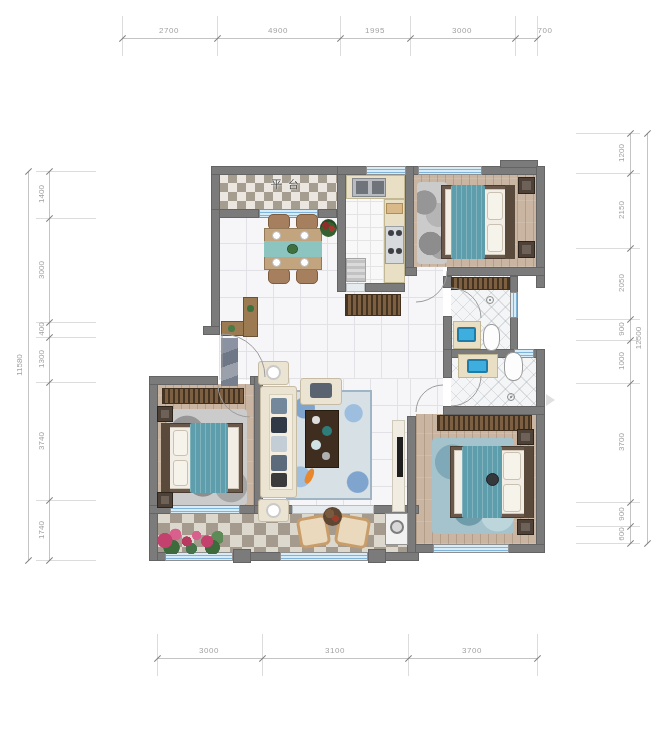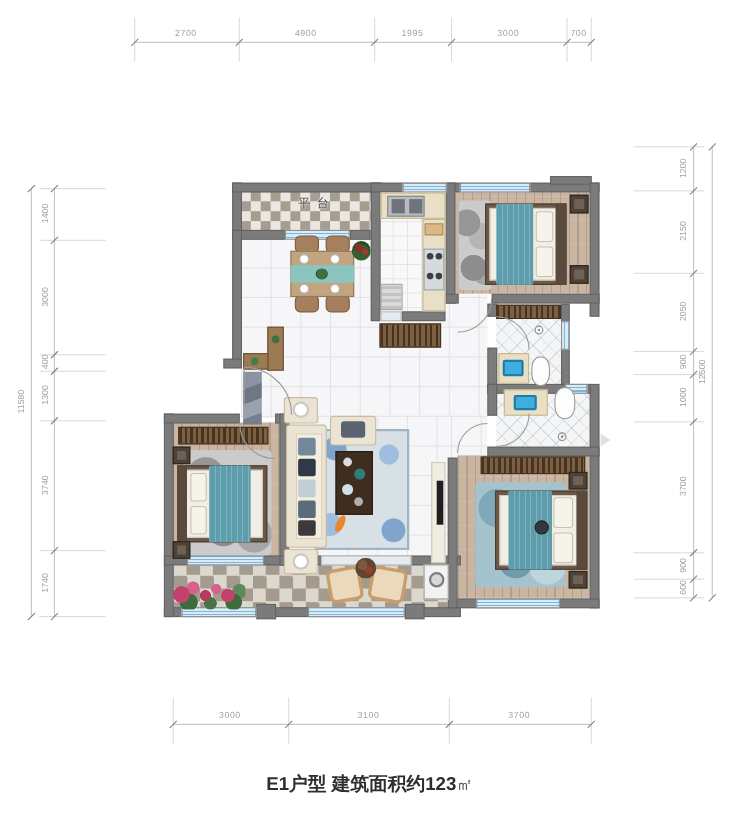--- a/index.html
+++ b/index.html
@@ -83,21 +83,21 @@
   <div class="t" style="left:118px;top:38px"></div>
   <div class="t" style="left:213px;top:38px"></div>
   <div class="t" style="left:336px;top:38px"></div>
   <div class="t" style="left:406px;top:38px"></div>
   <div class="t" style="left:511px;top:38px"></div>
   <div class="t" style="left:533px;top:38px"></div>
   <span class="lab" style="left:139px;top:26px">2700</span>
   <span class="lab" style="left:248px;top:26px">4900</span>
   <span class="lab" style="left:345px;top:26px">1995</span>
   <span class="lab" style="left:432px;top:26px">3000</span>
-  <span class="lab" style="left:496px;top:26px">700</span>
+  <span class="lab" style="left:515px;top:26px">700</span>
 
   <div class="ext" style="left:157px;top:634px;width:1px;height:42px"></div>
   <div class="ext" style="left:262px;top:634px;width:1px;height:42px"></div>
   <div class="ext" style="left:408px;top:634px;width:1px;height:42px"></div>
   <div class="ext" style="left:537px;top:634px;width:1px;height:42px"></div>
   <div class="dl" style="left:157px;top:658px;width:381px;height:1px"></div>
   <div class="t" style="left:153px;top:658px"></div>
   <div class="t" style="left:258px;top:658px"></div>
   <div class="t" style="left:404px;top:658px"></div>
   <div class="t" style="left:533px;top:658px"></div>
@@ -335,17 +335,14 @@
     <path d="M222 334 A43 43 0 0 1 265 377 M222 334 L222 377" fill="none" stroke="#9c9c9c" stroke-width="1"></path>
     <path d="M218 385 A32 32 0 0 0 250 417" fill="none" stroke="#9c9c9c" stroke-width="1"></path>
     <path d="M447 271 A31 31 0 0 1 416 302" fill="none" stroke="#9c9c9c" stroke-width="1"></path>
     <path d="M451 288 A30 30 0 0 1 481 318" fill="none" stroke="#9c9c9c" stroke-width="1"></path>
     <path d="M451 406 A30 30 0 0 0 481 376" fill="none" stroke="#9c9c9c" stroke-width="1"></path>
     <path d="M416 412 A27 27 0 0 1 443 385" fill="none" stroke="#9c9c9c" stroke-width="1"></path>
   </svg>
 
   <div id="ptlabel">平台</div>
 
-  <div id="title">
-    <span>E1户型 建筑面积约123</span><span class="unit">㎡</span>
-  </div>
 
 </div>
 
 </body></html>

